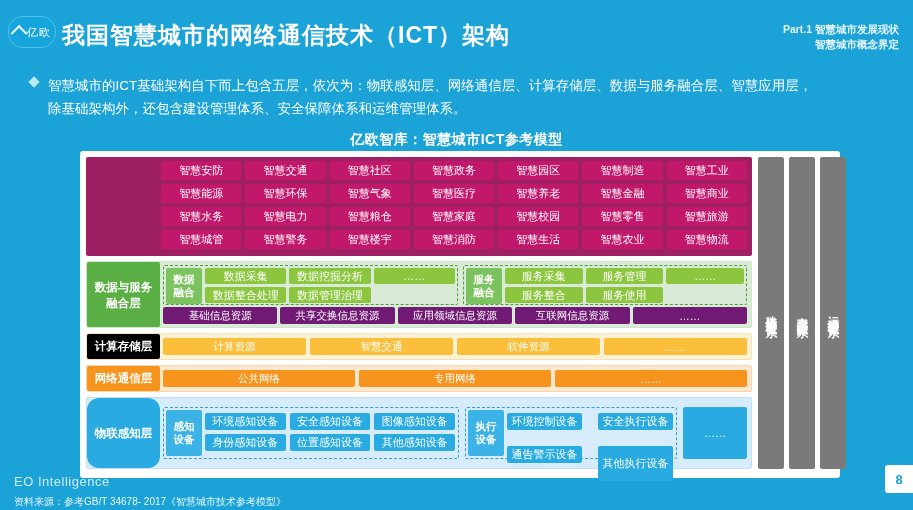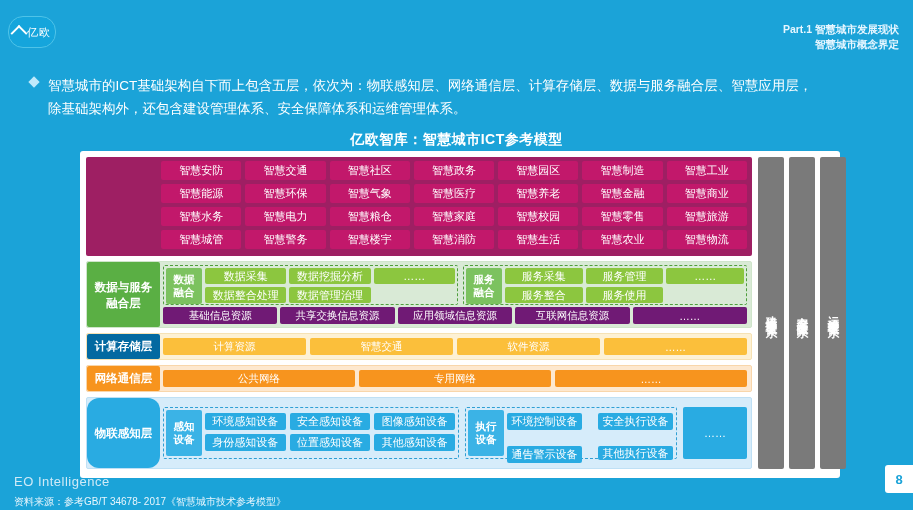--- a/index.html
+++ b/index.html
@@ -99,21 +99,21 @@
     position:absolute;left:76px;top:45px;width:584px;height:17px;
     display:grid;grid-template-columns:repeat(5,1fr);gap:3px;
   }
   .data-bottom .cell{background:#701a75;height:17px;font-size:10.5px;}
   
   .compute-layer{
     position:absolute;left:6px;top:182px;width:666px;height:27px;
     background:#fdf1d4;border:1px solid #f6e2b4;border-radius:2px;box-sizing:border-box;
   }
   .compute-label{
-    position:absolute;left:0;top:0;width:73px;height:25px;background:#0369a1;
+    position:absolute;left:0;top:0;width:73px;height:25px;background:#000000;
     color:#fff;font-size:11.5px;font-weight:bold;display:flex;align-items:center;justify-content:center;border-radius:2px;
   }
   .compute-grid{
     position:absolute;left:76px;top:4px;width:584px;
     display:grid;grid-template-columns:repeat(4,1fr);gap:4px;
   }
   .compute-grid .cell{height:17px;background:#fbbf3b;font-size:10.5px;}
   
   .net-layer{
     position:absolute;left:6px;top:214px;width:666px;height:27px;
@@ -168,20 +168,21 @@
   }
 </style>
 </head>
 <body>
 
 <div class="header">
   <div class="logo">
     <span class="mark"></span>
     <span>亿欧</span>
   </div>
+  <div class="title">我国智慧城市的网络通信技术（ICT）架构</div>
   <div class="part-info">
     <div>Part.1 智慧城市发展现状</div>
     <div>智慧城市概念界定</div>
   </div>
 </div>
 
 <div class="bullet-row">
   <span class="diamond"></span>
   <div>智慧城市的ICT基础架构自下而上包含五层，依次为：物联感知层、网络通信层、计算存储层、数据与服务融合层、智慧应用层，</div>
   <div>除基础架构外，还包含建设管理体系、安全保障体系和运维管理体系。</div>
@@ -293,21 +294,21 @@
         <div class="cell bcell" style="height:17px;">其他感知设备</div>
       </div>
     </div>
 
     <div class="sub-box sub-box-blue" style="left:378px;top:9px;width:212px;height:52px;">
       <div class="sub-tag-blue">执行<br>设备</div>
       <div style="position:absolute;left:41px;top:5px;width:166px;display:grid;grid-template-columns:repeat(2,1fr);gap:16px;">
         <div class="cell bcell" style="height:17px;">环境控制设备</div>
         <div class="cell bcell" style="height:17px;">安全执行设备</div>
         <div class="cell bcell" style="height:17px;">通告警示设备</div>
-        <div class="cell bcell" style="height:14px;">其他执行设备</div>
+        <div class="cell bcell" style="height:35px;">其他执行设备</div>
       </div>
     </div>
 
     <div class="cell bcell" style="position:absolute;left:596px;top:9px;width:64px;height:52px;">……</div>
   </div>
 
   <div class="vbar" style="left:678px;background:#7a7a7a;">
     <span class="vtext">建设管理体系</span>
   </div>
   <div class="vbar" style="left:709px;background:#7a7a7a;">

